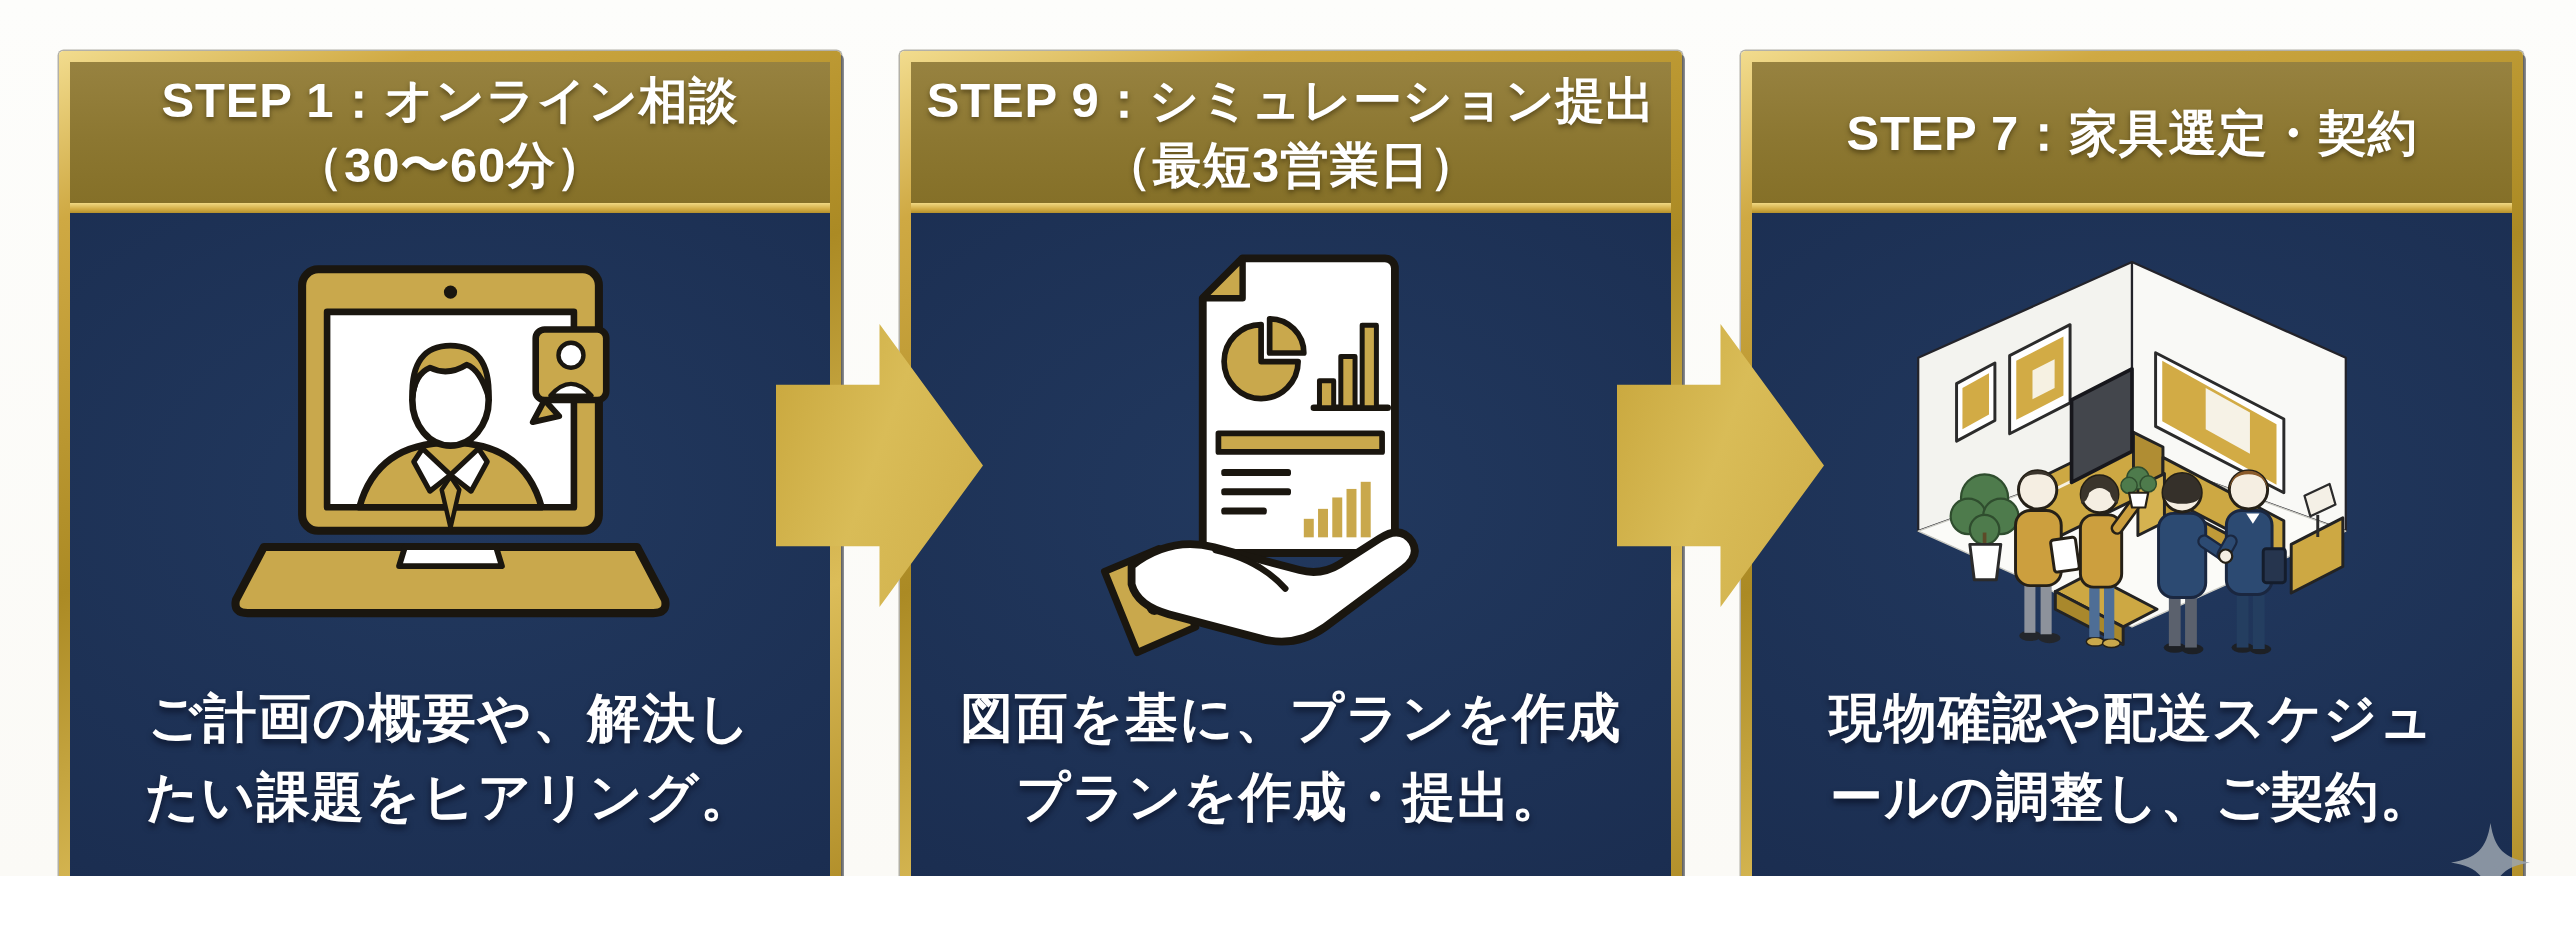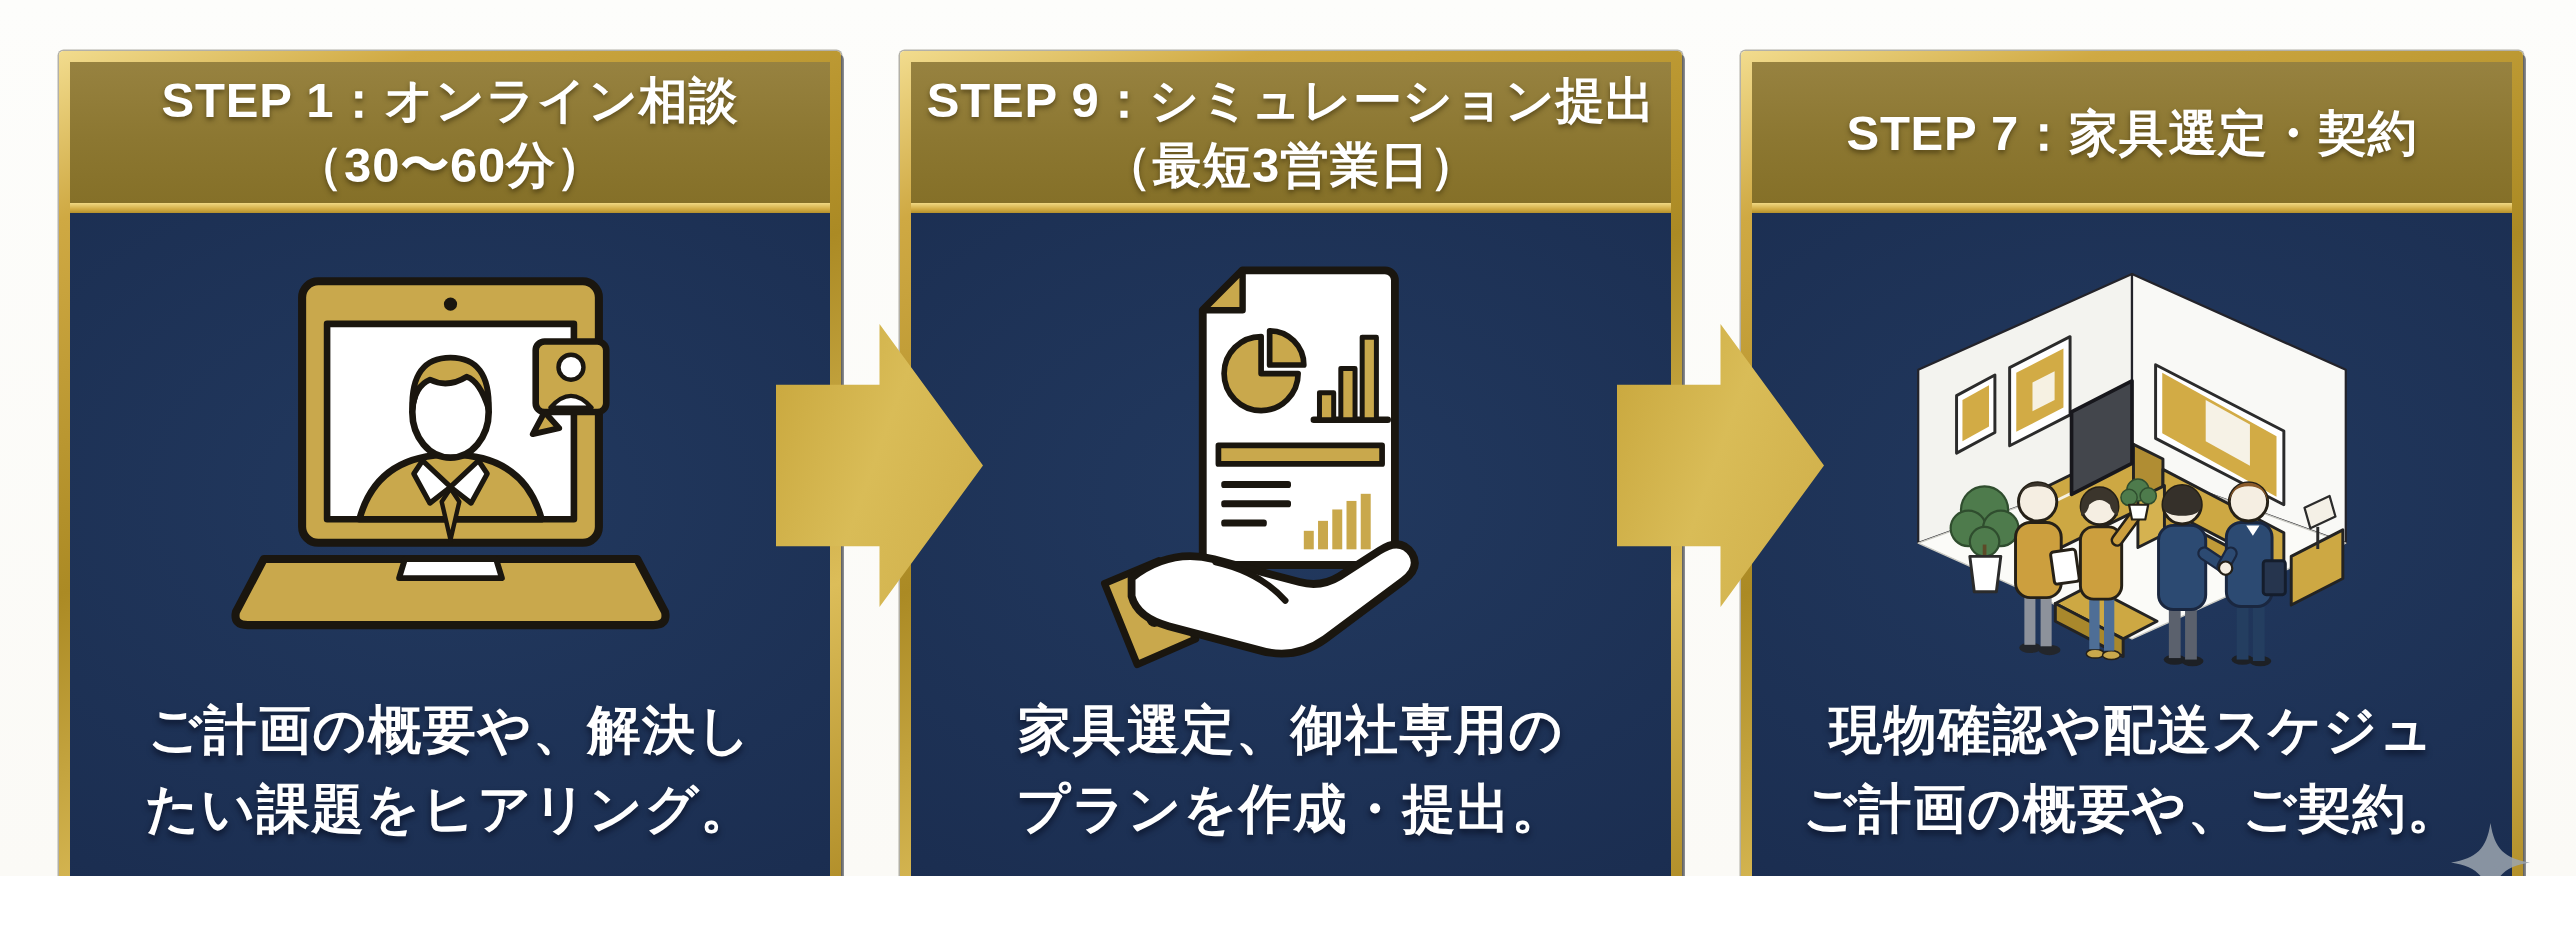--- a/index.html
+++ b/index.html
@@ -26,21 +26,21 @@
     text-shadow:0 3px 5.3px rgba(45,35,5,.55);
   }
   .gold-divider{height:10px;flex:0 0 10px;background:linear-gradient(180deg,#f0d883 0%,#d3ad45 60%,#b3902c 100%);box-shadow:0 1.5px 0 rgba(15,20,30,.6);}
   .card-body{
     flex:1;display:flex;flex-direction:column;align-items:center;justify-content:space-between;
     padding:21px 10.6px 36px;box-sizing:border-box;
     background:radial-gradient(120% 95% at 50% 42%, #22395f 0%, #1b2e51 70%, #18294a 100%);
   }
   .illustration{flex:1;display:flex;align-items:center;justify-content:center;width:100%;}
   .caption{
-    margin:0;white-space:pre-line;text-align:center;color:#ffffff;
+    margin:12px;white-space:pre-line;text-align:center;color:#ffffff;
     font-size:53px;font-weight:bold;line-height:1.5;letter-spacing:1.5px;
     text-shadow:0 3.8px 6.8px rgba(0,5,20,.6);
   }
   .arrow{
     position:absolute;top:324px;width:207px;height:283px;
     background:linear-gradient(110deg,#c8a63c 0%,#d9bc57 48%,#cfae49 100%);
     clip-path:polygon(0% 21.5%,50% 21.5%,50% 0%,100% 50%,50% 100%,50% 78.5%,0% 78.5%);
     filter:drop-shadow(3.8px 4.6px 0 rgba(20,24,34,.45));
   }
   .arrow-1{left:776px}.arrow-2{left:1617px}
@@ -124,21 +124,21 @@
                 <rect x="358" y="382" width="14" height="40"></rect>
                 <rect x="378" y="366" width="14" height="56"></rect>
                 <rect x="398" y="354" width="14" height="68"></rect>
                 <rect x="418" y="344" width="14" height="78"></rect>
               </g>
               <path d="M96,462 Q150,420 212,436 L332,468 Q362,476 388,460 L444,424 Q474,404 490,428 Q502,448 478,466 L368,548 Q326,578 276,564 L148,530 Q104,518 96,488 Z" fill="#ffffff" stroke-width="11"></path>
               <path d="M214,440 q62,14 98,54" fill="none" stroke-width="9" stroke-linecap="round"></path>
             </g>
           </svg>
         </div>
-        <p class="caption">家具選定、御社専用の
+        <p class="caption">図面を基に、プランを作成
 プランを作成・提出。</p>
       </div>
     </div>
   </section>
 
   <section class="card card-3">
     <div class="card-inner">
       <header class="card-header">
         <h2 class="card-title">STEP 7：家具選定・契約</h2>
       </header>
@@ -227,21 +227,21 @@
               <path d="M484,404 L474,422" stroke="#1a2740" stroke-width="19" stroke-linecap="round"></path>
               <path d="M484,404 L474,422" stroke="#2c4a72" stroke-width="13" stroke-linecap="round"></path>
               <circle cx="477" cy="424" r="9" fill="#f5eee2" stroke="#252017" stroke-width="3"></circle>
               <rect x="528" y="414" width="30" height="46" rx="4" fill="#26354e" stroke="#141d2c" stroke-width="4"></rect>
               <circle cx="508" cy="334" r="26" fill="#f5eee2" stroke="#252017" stroke-width="4"></circle>
               <path d="M482,334 a26,26 0 0 1 52,0 q-4,-21 -26,-21 q-22,0 -26,21 z" fill="#8a5a2a"></path>
             </g>
           </svg>
         </div>
         <p class="caption">現物確認や配送スケジュ
-ご計画の概要や、ご契約。</p>
+ールの調整し、ご契約。</p>
       </div>
     </div>
   </section>
 
   <div class="arrow arrow-1"></div>
   <div class="arrow arrow-2"></div>
 
   <svg class="sparkle" viewBox="0 0 102 102">
     <path d="M51,0 C56,33 69,46 102,51 C69,56 56,69 51,102 C46,69 33,56 0,51 C33,46 46,33 51,0 Z" fill="#9ba4af" opacity="0.85"></path>
   </svg>

